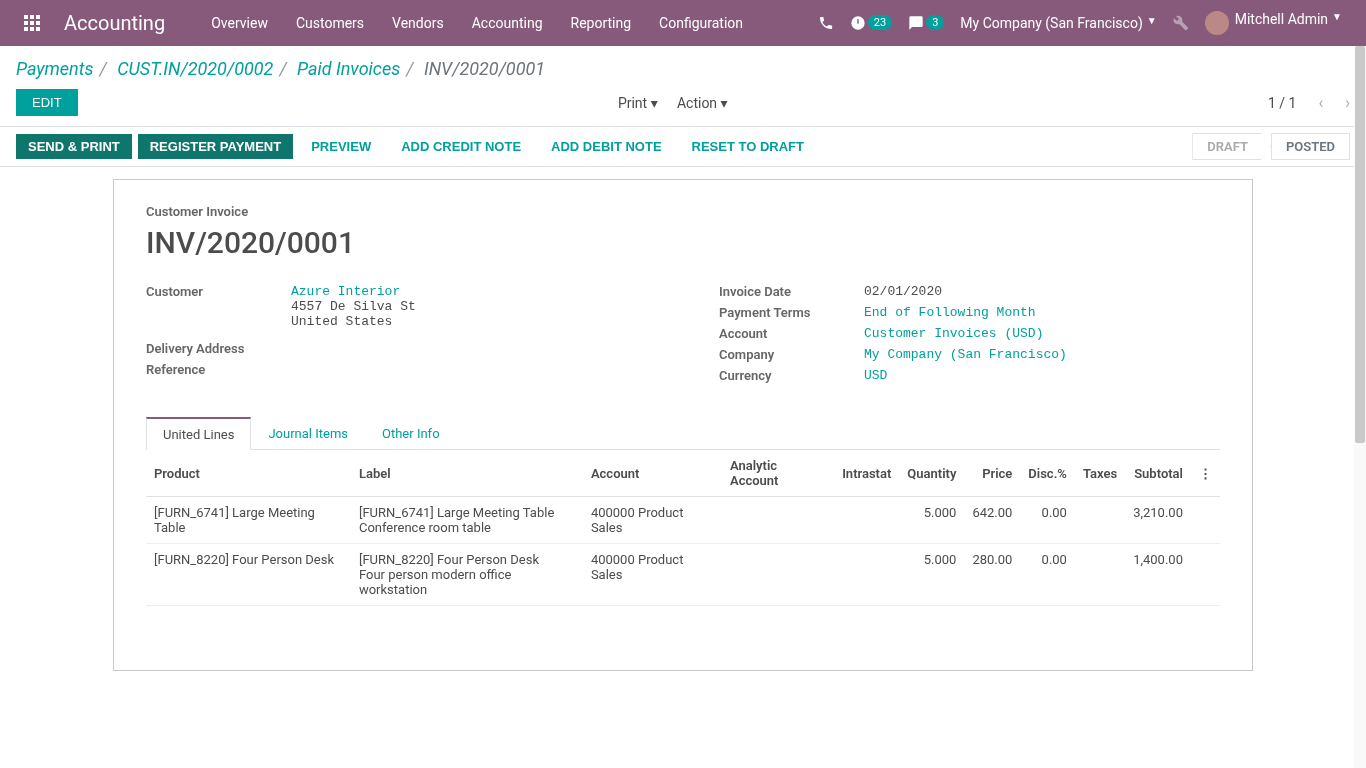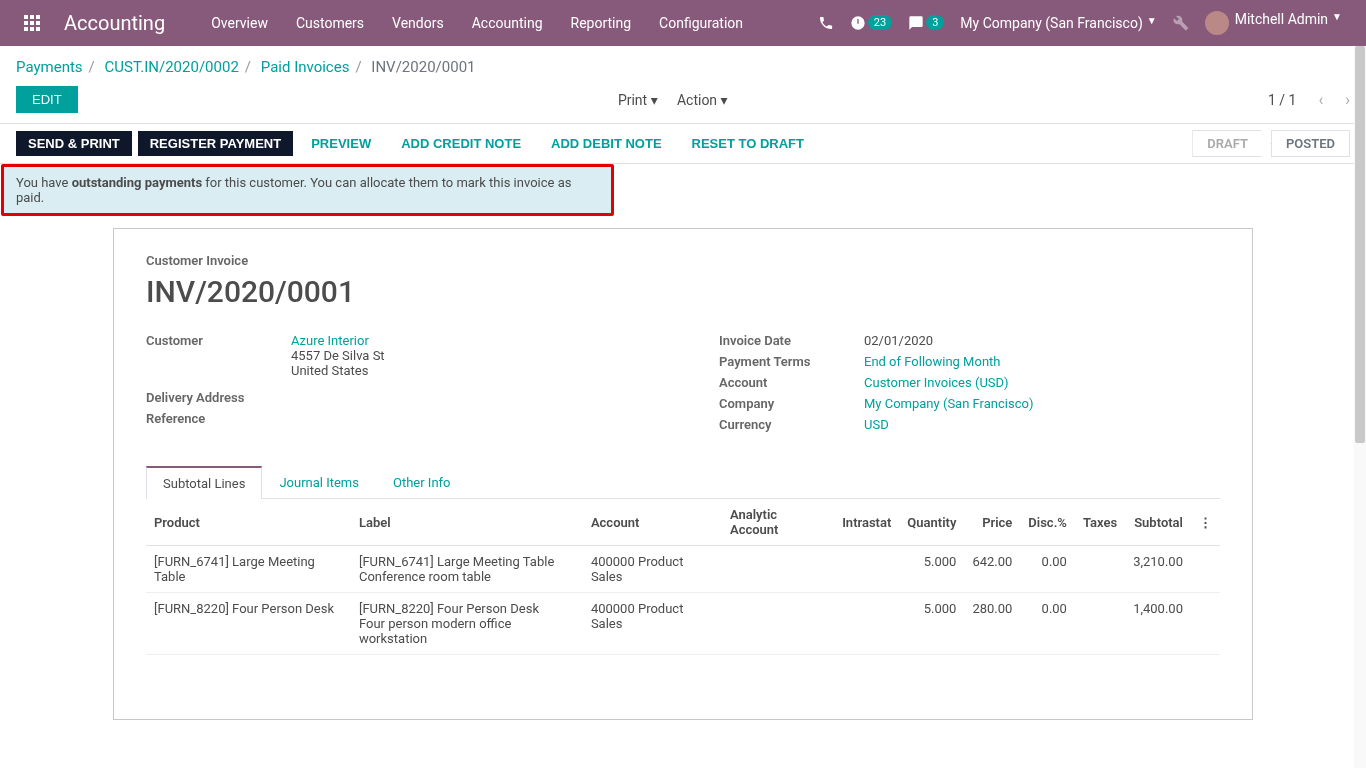--- a/index.html
+++ b/index.html
@@ -14,51 +14,51 @@
 .topbar-right { display: flex; align-items: center; gap: 16px; }
 .badge { background: #00a09d; color: #fff; border-radius: 10px; font-size: 11px; padding: 1px 6px; margin-left: 2px; }
 .topbar-right .tr-item { display: flex; align-items: flex-start; cursor: pointer; color: #fff; font-size: 14px; }
 .caret { margin-left: 4px; font-size: 10px; }
 .avatar { width: 24px; height: 24px; border-radius: 50%; background: #b88; margin-right: 6px; }
 
 .content { background: #fff; height: calc(768px - 46px); overflow-y: auto; position: relative; }
 .scrollbar-track { position: absolute; right: 0; top: 0; width: 12px; height: 100%; background: #f9f9f9; }
 .scrollbar-thumb { position: absolute; right: 1px; top: 0; width: 10px; height: 55%; background: #c9c9c9; border-radius: 2px; }
 
-.breadcrumb { padding: 12px 16px 4px; font-size: 15px; color: #875a7b; }
+.breadcrumb { padding: 12px 16px 4px; font-size: 18px; color: #875a7b; font-style: italic; }
 .breadcrumb a { color: #00a09d; text-decoration: none; cursor: pointer; }
 .breadcrumb span.sep { color: #999; margin: 0 6px; }
 .breadcrumb .current { color: #6c757d; }
 
 .ctrl-row { display: flex; align-items: center; padding: 6px 16px 10px; }
 .btn-edit { background: #00a09d; color: #fff; border: none; padding: 6px 16px; font-size: 13px; font-weight: 500; cursor: pointer; }
 .ctrl-mid { flex: 1; text-align: center; }
 .ctrl-mid .dd { display: inline-block; color: #4c4c4c; cursor: pointer; padding: 4px 8px; font-size: 14px; }
 .pager { color: #4c4c4c; font-size: 14px; display: flex; align-items: center; gap: 22px; }
 .pager .arrow { color: #aaa; font-size: 16px; cursor: pointer; }
 
 .button-bar { border-top: 1px solid #dee2e6; border-bottom: 1px solid #dee2e6; padding: 6px 16px; display: flex; gap: 6px; align-items: center; background: #fff; }
-.btn-primary { background: #0f172a; color: #fff; border: none; padding: 5px 12px; font-size: 13px; font-weight: 600; cursor: pointer; }
+.btn-primary { background: #0f766e; color: #fff; border: none; padding: 5px 12px; font-size: 13px; font-weight: 600; cursor: pointer; }
 .btn-link { color: #00a09d; background: none; border: none; padding: 5px 12px; font-size: 13px; font-weight: 600; cursor: pointer; }
 .status-bar { margin-left: auto; display: flex; }
 .status-step { padding: 5px 14px; font-size: 13px; font-weight: 600; border: 1px solid #dee2e6; color: #aaa; background: #fff; position: relative; }
 .status-step.active { color: #6c757d; }
 .status-step.draft { clip-path: polygon(0 0, calc(100% - 10px) 0, 100% 50%, calc(100% - 10px) 100%, 0 100%); padding-right: 22px; }
 
 .info-banner { background: #d9edf2; border: 3px solid #e30000; border-radius: 2px; padding: 8px 12px; margin: 0 1px; color: #4c4c4c; font-size: 13px; width: 613px; border-right-width: 3px; }
 .info-banner strong { color: #4c4c4c; }
 
 .sheet { background: #fff; border: 1px solid #c8c8c8; margin: 12px auto 40px; max-width: 1140px; padding: 24px 32px; }
 .sheet .label-small { color: #666; font-weight: 600; font-size: 13px; margin-bottom: 6px; }
 .sheet h1 { font-size: 30px; color: #4c4c4c; font-weight: 500; margin: 6px 0 24px; }
 .sheet .cols { display: flex; gap: 72px; }
 .sheet .col { flex: 1; }
 .field-row { display: flex; margin-bottom: 6px; }
 .field-row .fl { width: 145px; color: #666; font-weight: 600; font-size: 13px; }
-.field-row .fv { flex: 1; color: #4c4c4c; font-size: 13px; }
+.field-row .fv { flex: 1; color: #4c4c4c; font-size: 13px; font-family: Liberation Mono, monospace; }
 .field-row .fv a { color: #00a09d; text-decoration: none; cursor: pointer; }
 .addr-line { font-size: 13px; color: #4c4c4c; }
 
 .tabs { margin-top: 28px; border-bottom: 1px solid #dee2e6; display: flex; }
 .tab { padding: 8px 16px; border: 1px solid transparent; border-bottom: none; cursor: pointer; font-size: 13px; color: #00a09d; margin-bottom: -1px; }
 .tab.active { border-color: #dee2e6; background: #fff; color: #4c4c4c; border-top: 2px solid #875a7b; }
 
 table.lines { width: 100%; border-collapse: collapse; margin-top: 0; }
 table.lines th { text-align: left; font-weight: 600; font-size: 13px; padding: 8px 8px; border-bottom: 1px solid #dee2e6; color: #4c4c4c; }
 table.lines th.r { text-align: right; }
@@ -159,23 +159,20 @@
     <button class="btn-link">PREVIEW</button>
     <button class="btn-link">ADD CREDIT NOTE</button>
     <button class="btn-link">ADD DEBIT NOTE</button>
     <button class="btn-link">RESET TO DRAFT</button>
     <div class="status-bar">
       <div class="status-step draft">DRAFT</div>
       <div class="status-step active">POSTED</div>
     </div>
   </div>
 
-  <div class="info-banner">
-    <span>You have </span><strong>outstanding payments</strong><span> for this customer. You can allocate them to mark this invoice as paid.</span>
-  </div>
 
   <div class="sheet">
     <div class="label-small">Customer Invoice</div>
     <h1>INV/2020/0001</h1>
 
     <div class="cols">
       <div class="col">
         <div class="field-row">
           <div class="fl">Customer</div>
           <div class="fv">
@@ -211,21 +208,21 @@
             <div class="fv"><a>My Company (San Francisco)</a></div>
           </div>
         <div class="field-row">
             <div class="fl">Currency</div>
             <div class="fv"><a>USD</a></div>
           </div>
       </div>
     </div>
 
     <div class="tabs">
-      <div class="tab active">Subtotal Lines</div>
+      <div class="tab active">United Lines</div>
       <div class="tab">Journal Items</div>
       <div class="tab">Other Info</div>
     </div>
 
     <table class="lines">
       <thead>
         <tr>
           <th>Product</th>
           <th>Label</th>
           <th>Account</th>

